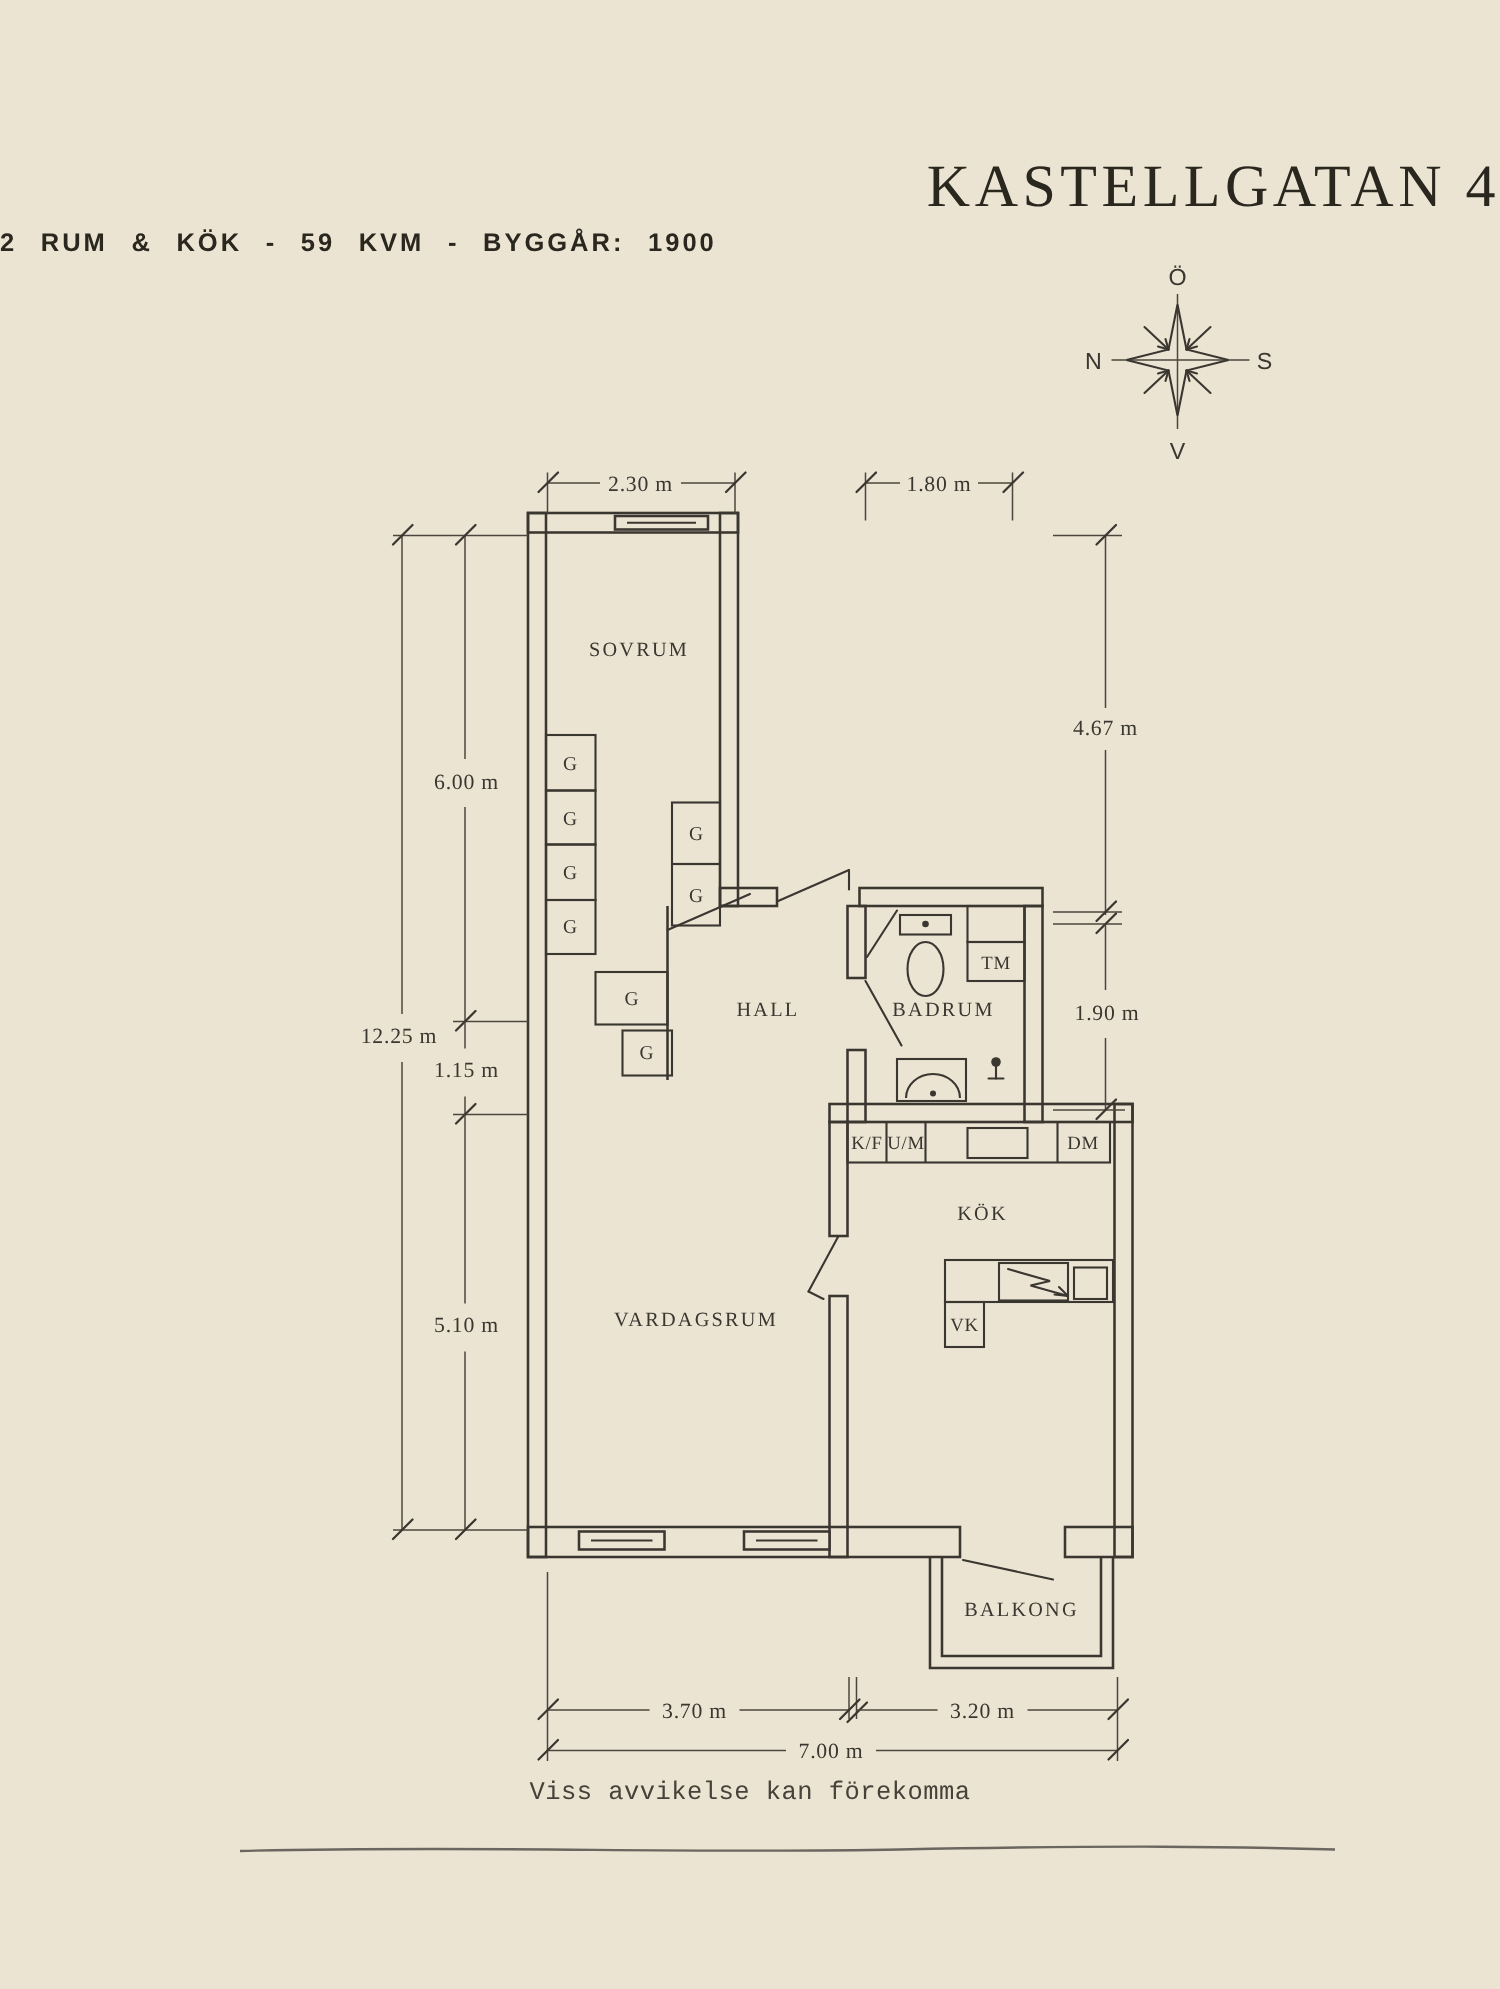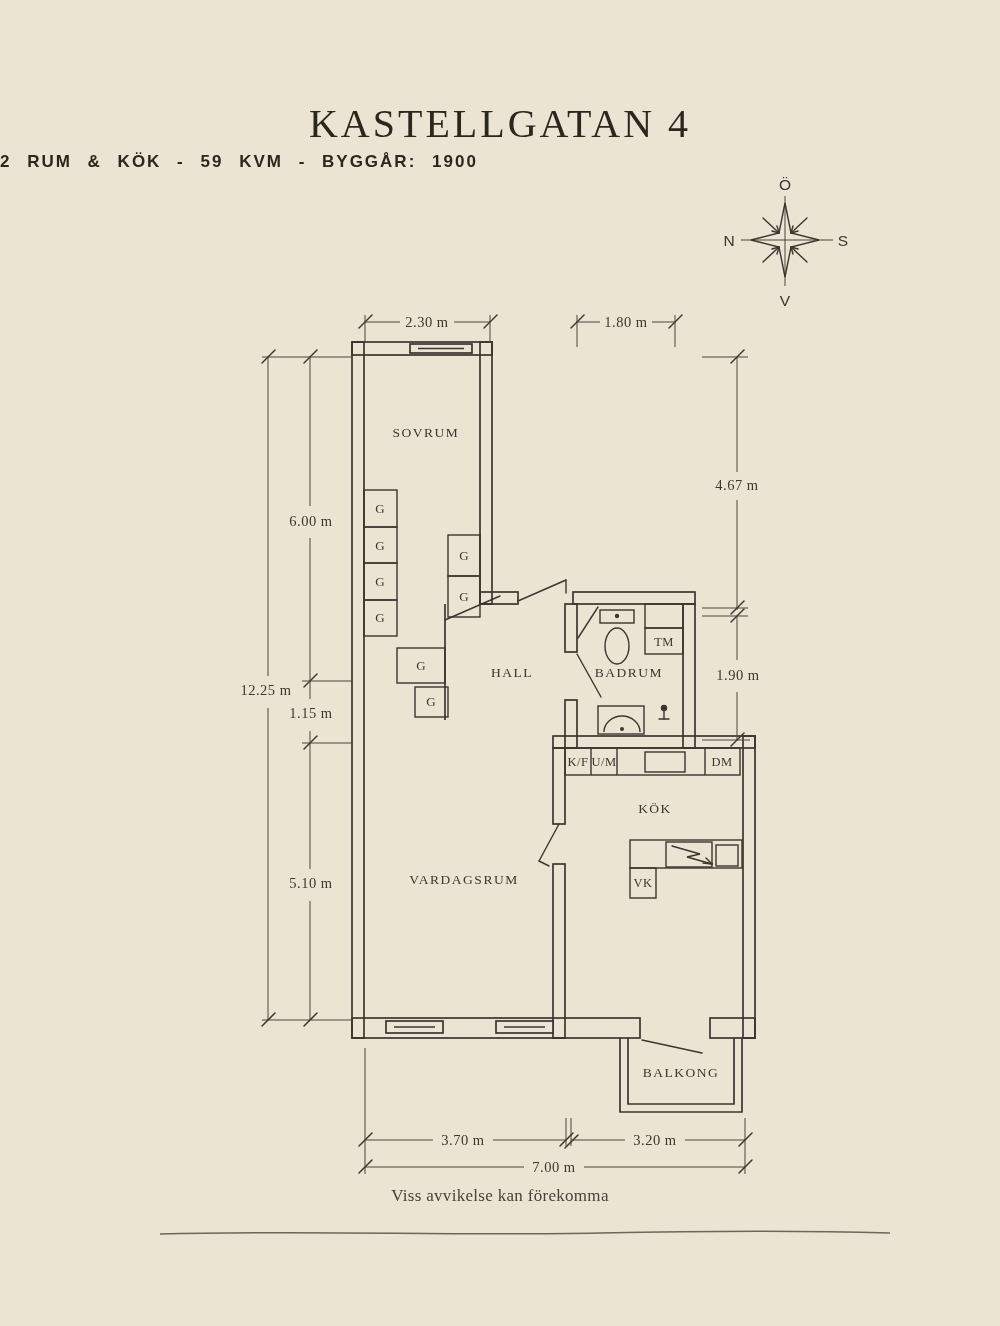--- a/index.html
+++ b/index.html
@@ -1,25 +1,25 @@
 <!DOCTYPE html>
 <html><head>
 <meta charset="utf-8">
 <style>
   html,body{margin:0;padding:0;background:#ece4d3;}
   .page{position:relative;width:1000px;height:1326px;background:#ece4d3;overflow:hidden;
         font-family:"Liberation Serif",serif;}
-  .title{position:absolute;top:100px;left:0;width:100%;text-align:center;
+  .title{position:absolute;top:100px;left:0;width:100%;text-align:right;
          font-family:"Liberation Serif",serif;font-size:40px;letter-spacing:3px;
          color:#2a271f;}
   .subtitle{position:absolute;top:152px;left:0;width:100%;text-align:left;
          font-family:"Liberation Sans",sans-serif;font-size:17px;font-weight:bold;
          letter-spacing:2px;word-spacing:9px;color:#2a271f;}
   .footer{position:absolute;top:1186px;left:0;width:100%;text-align:center;
-         font-family:Liberation Serif, serif;font-size:17px;letter-spacing:.3px;
+         font-family:Liberation Mono, monospace;font-size:17px;letter-spacing:.3px;
          color:#46423a;}
   svg.plan{position:absolute;left:0;top:0;}
   
   .w{fill:none;stroke:#3a3630;stroke-width:1.7;}
   .wf{fill:#ece4d3;stroke:#3a3630;stroke-width:1.7;}
   .fx{fill:none;stroke:#3a3630;stroke-width:1.4;}
   .d{fill:none;stroke:#3a3630;stroke-width:1.4;stroke-linecap:round;}
   .dim{fill:none;stroke:#4b463d;stroke-width:1;}
   .tick{stroke:#3a3630;stroke-width:1.5;stroke-linecap:round;}
   .solid{fill:#3a3630;stroke:none;}

